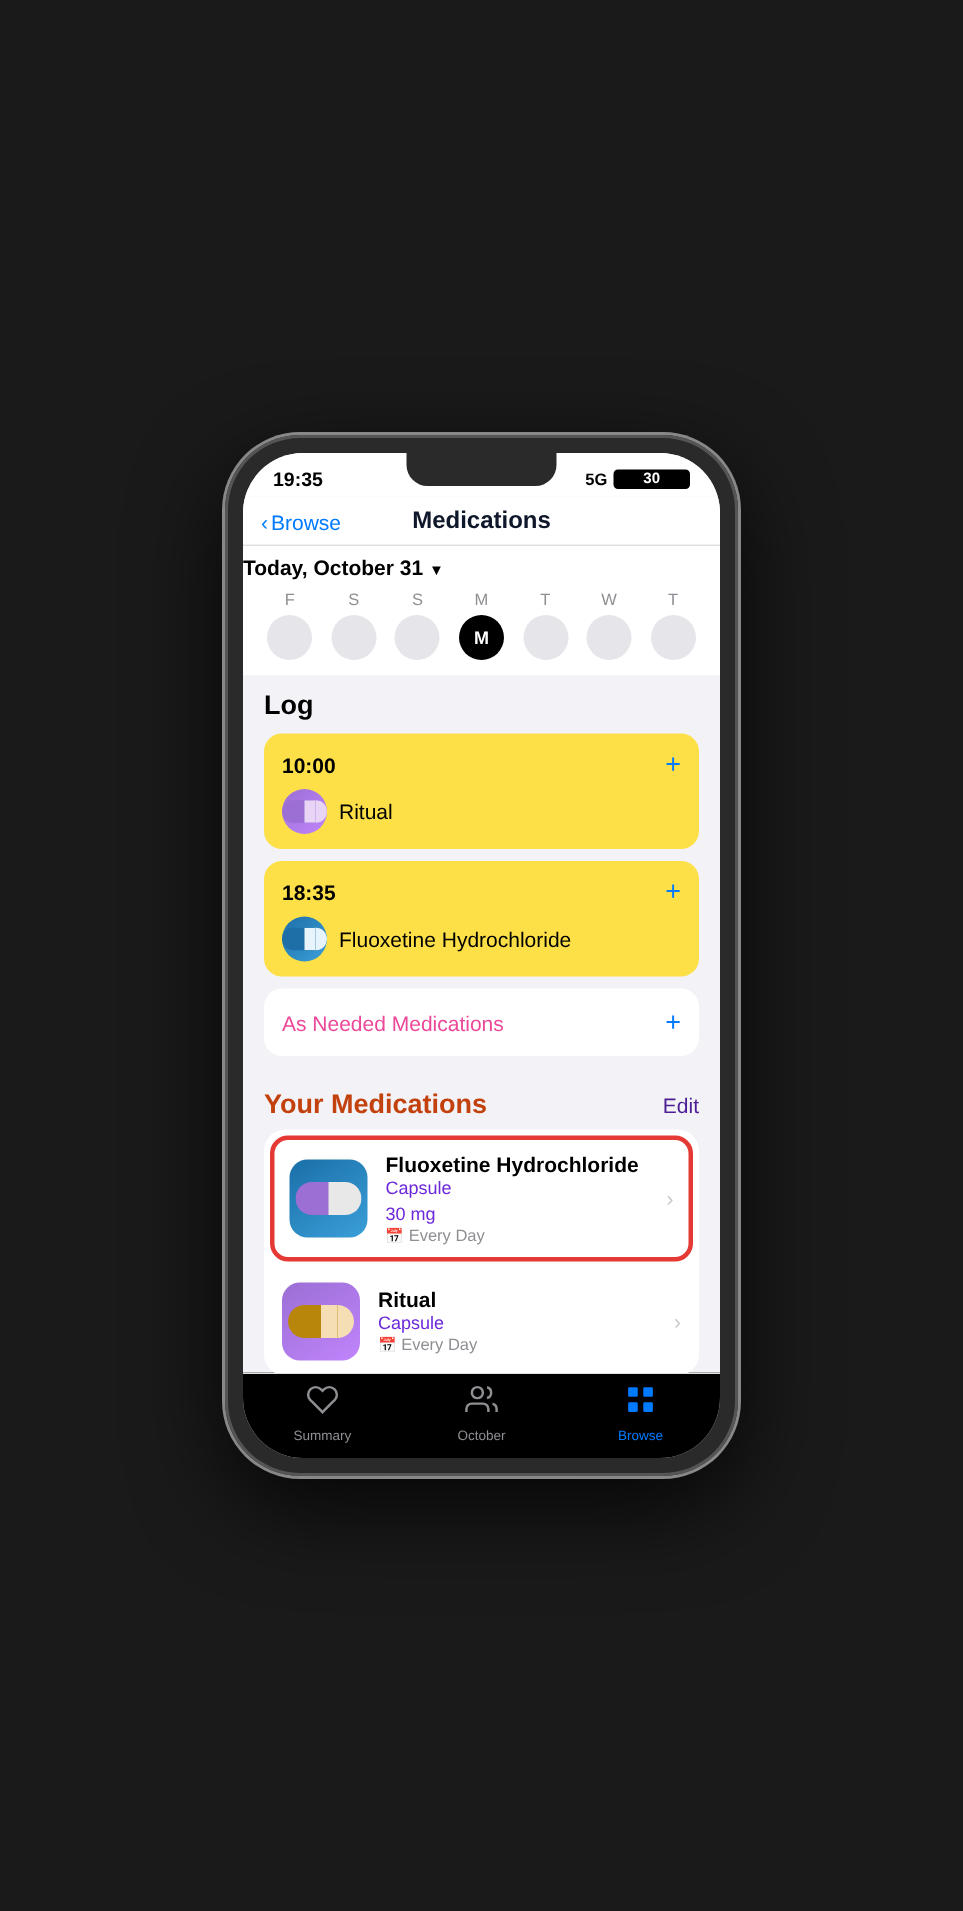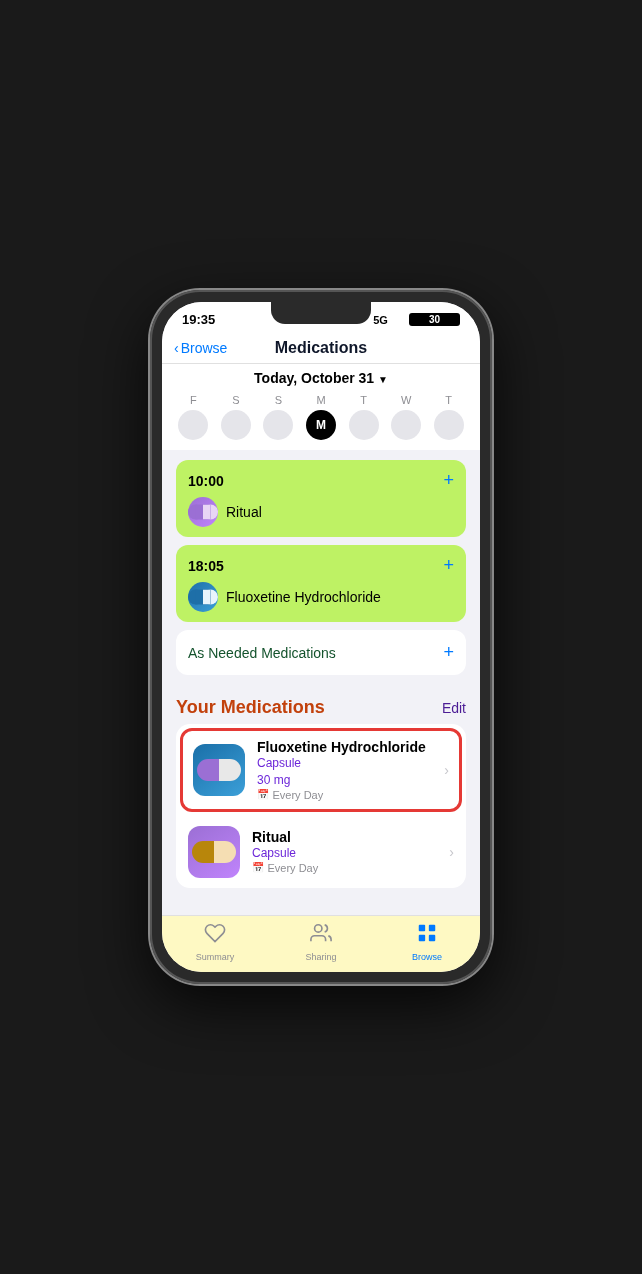--- a/index.html
+++ b/index.html
@@ -49,21 +49,21 @@
 
     .status-time {
       font-size: 13px;
       font-weight: 600;
       color: #000;
     }
 
     .status-right {
       display: flex;
       align-items: center;
-      gap: 21px;
+      gap: 4px;
       font-size: 11px;
       font-weight: 600;
       color: #000;
     }
 
     .battery-badge {
       background: #000;
       color: #fff;
       border-radius: 3px;
       padding: 1px 20px;
@@ -117,21 +117,21 @@
       flex: 1;
       overflow-y: auto;
       overflow-x: hidden;
     }
 
     .scroll-content::-webkit-scrollbar { display: none; }
 
     
     .date-header {
       background: #fff;
-      text-align: center;
+      text-align: left;
       padding: 6px 0 2px;
       font-size: 14px;
       font-weight: 600;
       color: #000;
     }
 
     .date-arrow {
       color: #000;
       font-size: 10px;
     }
@@ -182,21 +182,21 @@
 
     .section-title {
       font-size: 18px;
       font-weight: 700;
       color: #000;
       margin-bottom: 8px;
     }
 
     
     .log-card {
-      background: #bef264;
+      background: #fde047;
       border-radius: 12px;
       padding: 10px 12px;
       margin-bottom: 8px;
     }
 
     .log-time {
       font-size: 14px;
       font-weight: 600;
       color: #000;
       display: flex;
@@ -248,21 +248,21 @@
       border-radius: 12px;
       padding: 12px;
       margin-bottom: 6px;
       display: flex;
       justify-content: space-between;
       align-items: center;
     }
 
     .as-needed-text {
       font-size: 14px;
-      color: #14532d;
+      color: #ec4899;
     }
 
     
     .your-meds-header {
       display: flex;
       justify-content: space-between;
       align-items: center;
       padding: 10px 14px 6px;
     }
 
@@ -344,21 +344,21 @@
       font-size: 10px;
     }
 
     .chevron {
       color: #c7c7cc;
       font-size: 14px;
     }
 
     
     .tab-bar {
-      background: #fef9c3;
+      background: #000000;
       border-top: 1px solid #e0e0e0;
       display: flex;
       justify-content: space-around;
       align-items: center;
       padding: 6px 0 10px;
       flex-shrink: 0;
     }
 
     .tab-item {
       display: flex;
@@ -447,20 +447,21 @@
           <span class="day-label">W</span>
           <div class="day-circle"></div>
         </div>
         <div class="day-col">
           <span class="day-label">T</span>
           <div class="day-circle"></div>
         </div>
       </div>
 
       <div class="section">
+        <div class="section-title">Log</div>
 
         <div class="log-card">
           <div class="log-time">
             <span>10:00</span>
             <span class="log-plus">+</span>
           </div>
           <div class="log-item">
             <div class="pill-icon ritual">
               <svg class="capsule-svg" viewBox="0 0 36 18">
                 <ellipse cx="9" cy="9" rx="9" ry="9" fill="#9b6fd4"></ellipse>
@@ -468,21 +469,21 @@
                 <rect x="9" y="0" width="18" height="18" fill="#9b6fd4"></rect>
                 <rect x="9" y="0" width="18" height="18" fill="#e8d5f5" clip-path="inset(0 0 0 50%)"></rect>
               </svg>
             </div>
             <span class="log-name">Ritual</span>
           </div>
         </div>
 
         <div class="log-card">
           <div class="log-time">
-            <span>18:05</span>
+            <span>18:35</span>
             <span class="log-plus">+</span>
           </div>
           <div class="log-item">
             <div class="pill-icon fluoxetine">
               <svg class="capsule-svg" viewBox="0 0 36 18">
                 <ellipse cx="9" cy="9" rx="9" ry="9" fill="#1e6fa8"></ellipse>
                 <ellipse cx="27" cy="9" rx="9" ry="9" fill="#e8f4fc"></ellipse>
                 <rect x="9" y="0" width="18" height="18" fill="#1e6fa8"></rect>
                 <rect x="9" y="0" width="18" height="18" fill="#e8f4fc" clip-path="inset(0 0 0 50%)"></rect>
               </svg>
@@ -560,21 +561,21 @@
       </div>
       <div class="tab-item">
         <span class="tab-icon">
           <svg width="22" height="22" viewBox="0 0 24 24" fill="none" stroke="#8e8e93" stroke-width="1.8">
             <path d="M17 21v-2a4 4 0 0 0-4-4H5a4 4 0 0 0-4 4v2"></path>
             <circle cx="9" cy="7" r="4"></circle>
             <path d="M23 21v-2a4 4 0 0 0-3-3.87"></path>
             <path d="M16 3.13a4 4 0 0 1 0 7.75"></path>
           </svg>
         </span>
-        <span class="tab-label">Sharing</span>
+        <span class="tab-label">October</span>
       </div>
       <div class="tab-item">
         <span class="tab-icon active">
           <svg width="22" height="22" viewBox="0 0 24 24" fill="#007AFF">
             <rect x="3" y="3" width="7" height="7" rx="1"></rect>
             <rect x="14" y="3" width="7" height="7" rx="1"></rect>
             <rect x="3" y="14" width="7" height="7" rx="1"></rect>
             <rect x="14" y="14" width="7" height="7" rx="1"></rect>
           </svg>
         </span>

